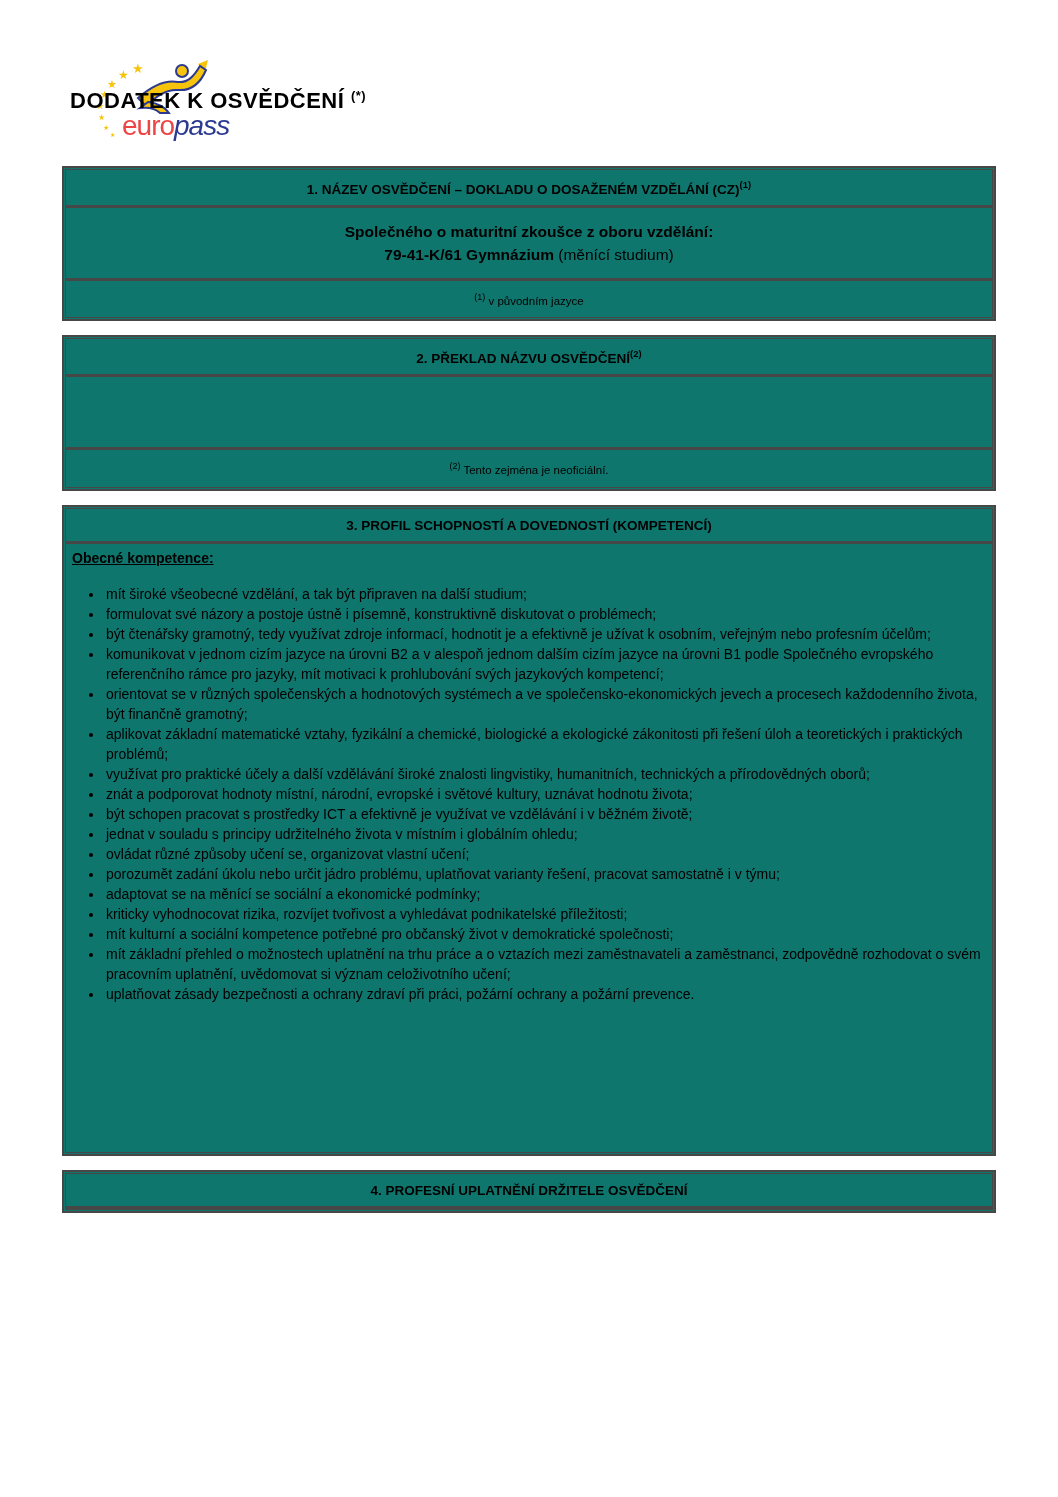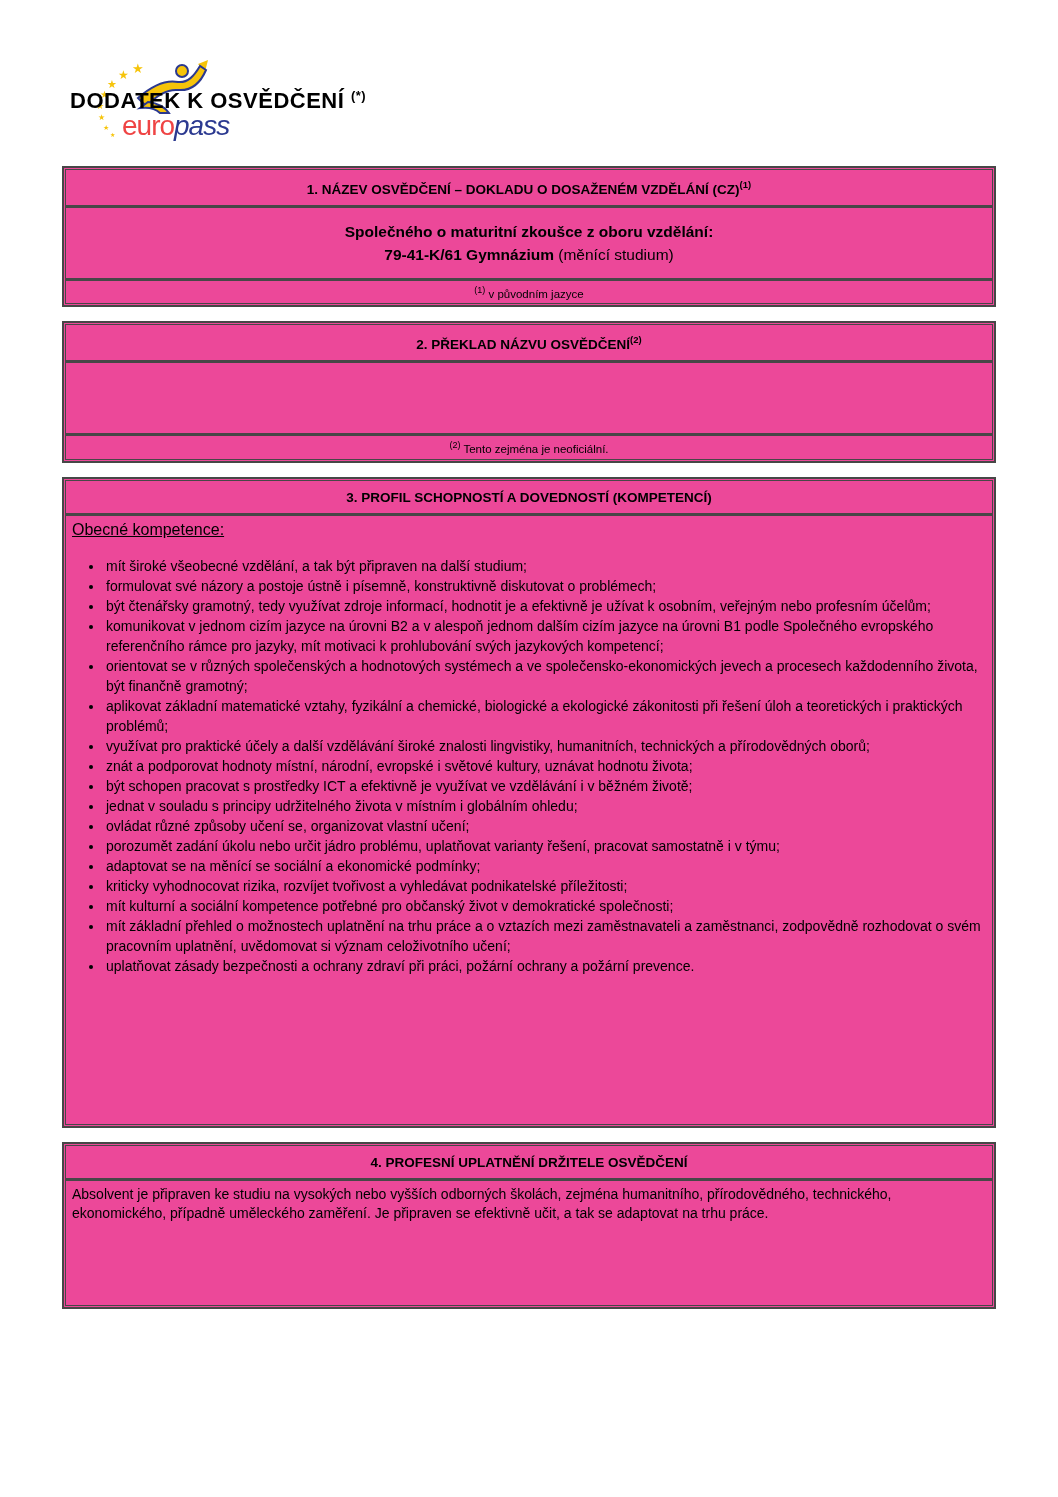--- a/index.html
+++ b/index.html
@@ -17,35 +17,35 @@
 
   .doc-title { position:absolute; left:70px; right:0; top:88px; text-align:left;
                font-size:22px; font-weight:bold; letter-spacing:0.5px; }
   .doc-title sup { font-size:13px; }
 
   .flag-block { position:absolute; left:846px; top:64px; width:118px; text-align:center; }
   .flag-label { margin-top:4px; font-size:13.5px; font-weight:bold; white-space:nowrap; }
 
   
   .sections { padding-top:166px; }
-  .section { width:934px; margin:0 0 14px 62px; border:2px solid #474747; padding:1px; background:#ec4899; }
+  .section { width:934px; margin:0 0 14px 62px; border:2px solid #474747; padding:1px; background:#0f766e; }
   .section-inner { border:1px solid #474747; }
   .sec-header { text-align:center; font-weight:bold; font-size:13.5px; padding:9px 4px 8px;
                 border-bottom:3px solid #474747; }
   .sec-header sup { font-size:9.5px; }
-  .sec-footer { text-align:center; font-size:11.5px; padding:4px 4px; border-top:3px solid #474747; }
+  .sec-footer { text-align:center; font-size:11.5px; padding:11px 4px; border-top:3px solid #474747; }
   .sec-footer sup { font-size:9px; }
 
   .s1-content { min-height:70px; display:flex; flex-direction:column; justify-content:center;
                 text-align:center; font-size:15.5px; line-height:23px; padding:4px; }
   .s1-line1, .s1-line2 b { font-weight:bold; }
   .s2-content { min-height:70px; }
 
   .s3-content { min-height:608px; padding:3px 6px; font-size:14px; line-height:20px; }
-  .s3-subtitle { font-weight:normal; text-decoration:underline; font-size:16px; padding:1px 0 0 0; }
+  .s3-subtitle { font-weight:bold; text-decoration:underline; font-size:14px; padding:1px 0 0 0; }
   .s3-content ul { margin:16px 0 0 0; padding-left:32px; }
   .s3-content li { padding-left:2px; margin:0; }
 
   .s4-content { min-height:124px; padding:4px 6px; font-size:14px; line-height:19.5px; }
 </style>
 </head>
 <body>
 
 <div class="page">
 
@@ -134,18 +134,17 @@
               <li>mít základní přehled o možnostech uplatnění na trhu práce a o vztazích mezi zaměstnavateli a zaměstnanci, zodpovědně rozhodovat o svém pracovním uplatnění, uvědomovat si význam celoživotního učení;</li>
               <li>uplatňovat zásady bezpečnosti a ochrany zdraví při práci, požární ochrany a požární prevence.</li>
             </ul>
         </div>
       </div>
     </div>
 
     <div class="section">
       <div class="section-inner">
         <div class="sec-header">4. PROFESNÍ UPLATNĚNÍ DRŽITELE OSVĚDČENÍ</div>
-        <div class="s4-content">Absolvent je připraven ke studiu na vysokých nebo vyšších odborných školách, zejména humanitního, přírodovědného, technického, ekonomického, případně uměleckého zaměření. Je připraven se efektivně učit, a tak se adaptovat na trhu práce.</div>
       </div>
     </div>
 
   </div>
 </div>
 
 </body></html>

